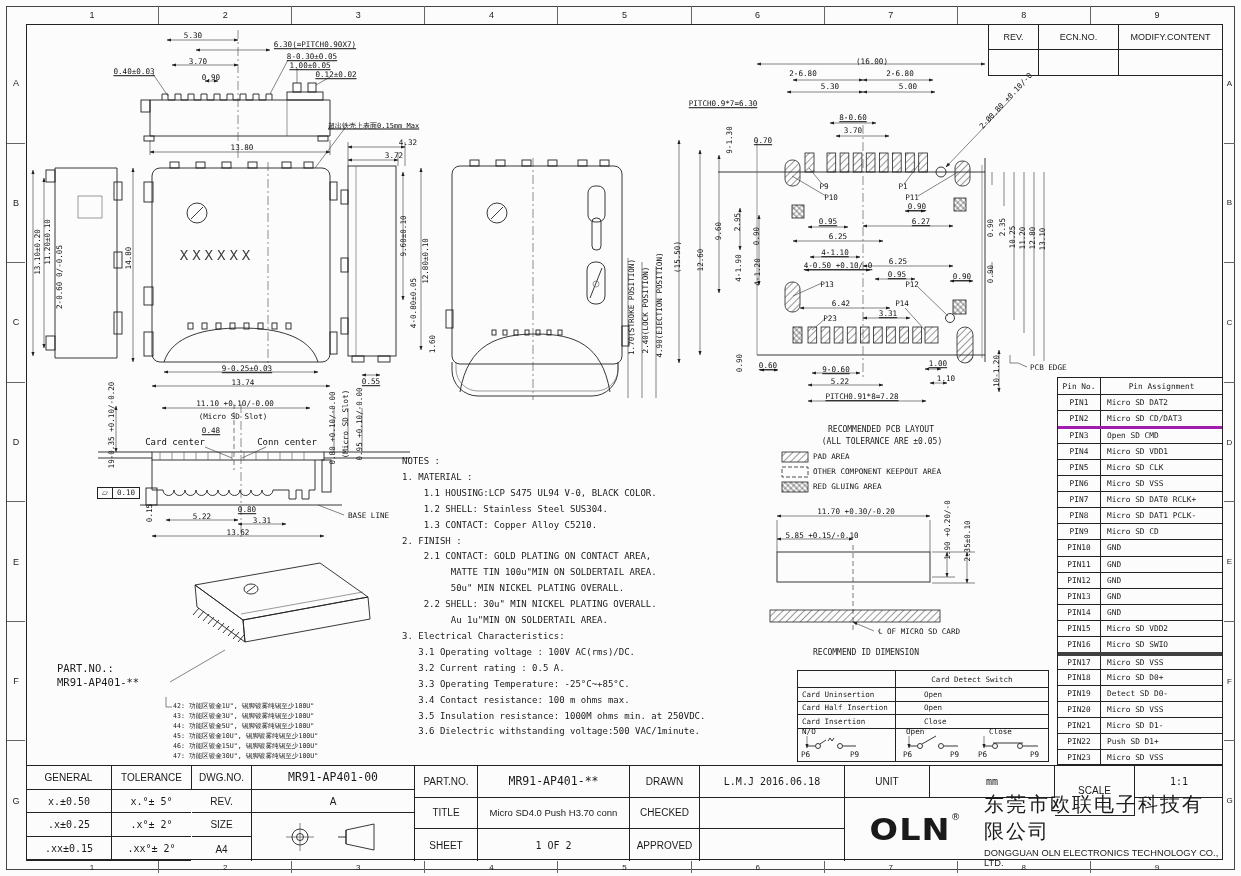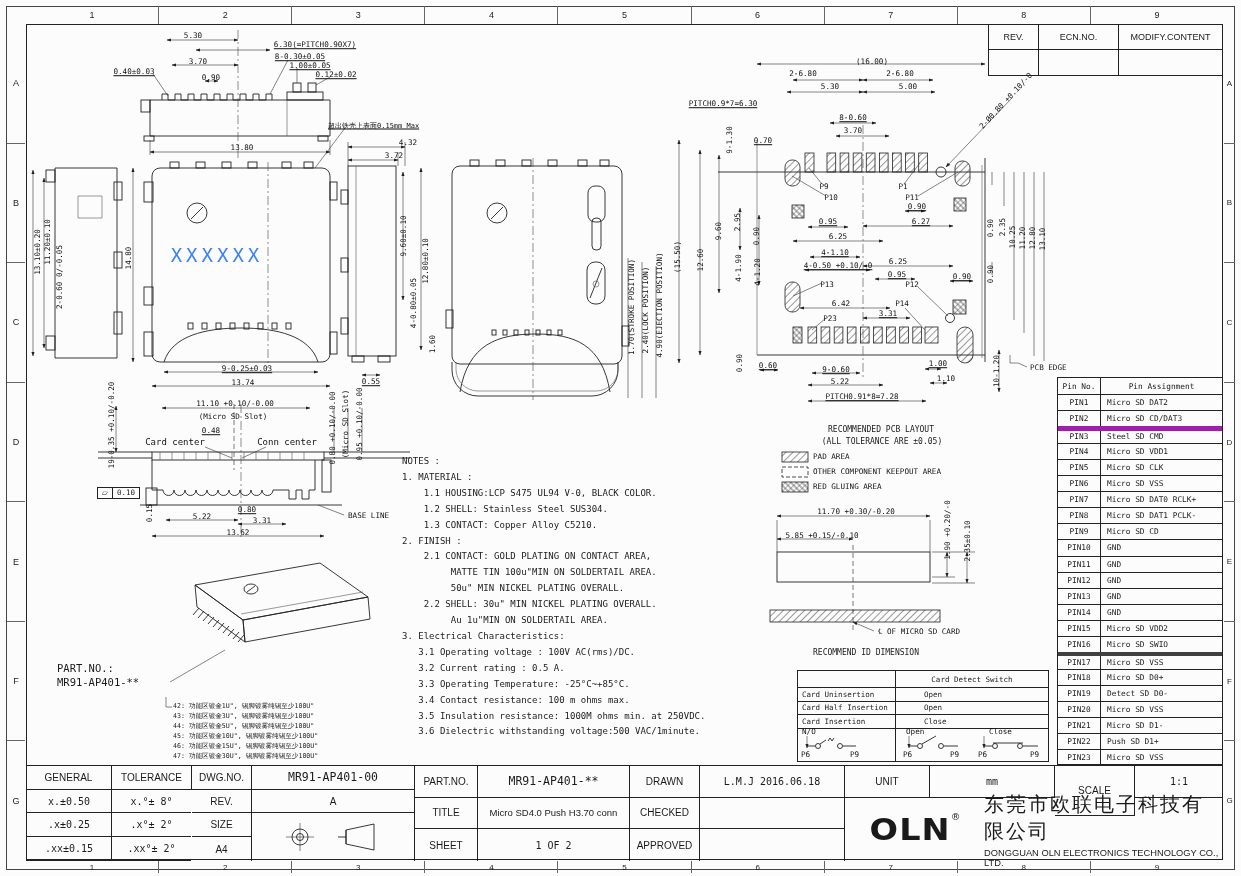--- a/index.html
+++ b/index.html
@@ -18,21 +18,21 @@
 .d{stroke:#333;stroke-width:.6;fill:none}
 .cl{stroke:#444;stroke-width:.6;fill:none;stroke-dasharray:9 3 2 3}
 .dsh{stroke:#444;stroke-width:.7;fill:none;stroke-dasharray:5 3}
 .dim{position:absolute;font-size:7.6px;line-height:1;white-space:nowrap;transform:translate(-50%,-50%);color:#111}
 .rot{transform:translate(-50%,-50%) rotate(-90deg)}
 .diag{transform:translate(-50%,-50%) rotate(-47deg)}
 .l{transform:translate(0,-50%)}
 .ul{text-decoration:underline}
 .f7{font-size:7px}
 .f9{font-size:9px}
-.mark{position:absolute;font-size:19px;letter-spacing:4px;transform:translate(-50%,-50%);color:#3b82f6}
+.mark{position:absolute;font-size:14px;letter-spacing:4px;transform:translate(-50%,-50%);color:#404040}
 .notes{position:absolute;left:402px;top:454px;font-size:9px;line-height:15.9px;white-space:pre}
 .partno{position:absolute;font-size:10.5px;line-height:1.3;white-space:nowrap}
 .opts{position:absolute;left:173px;top:701px;font-size:6.6px;line-height:10px;white-space:nowrap}
 .flatbox{position:absolute;left:97px;top:487px;display:flex;height:12px;border:1px solid #222;font-size:7.5px;line-height:10px}
 .flatbox .c1{width:15px;text-align:center;border-right:1px solid #222;font-family:"DejaVu Sans",sans-serif}
 .flatbox .c2{width:26px;text-align:center}
 .rv{position:absolute;left:988px;top:24px;width:235px;height:52px;display:grid;grid-template-columns:50px 80px 1fr;grid-template-rows:26px 26px;border:1px solid #222;border-top:none;font-size:9px;font-family:"Liberation Sans",sans-serif}
 .rv div{display:flex;align-items:center;justify-content:center;border-right:1px solid #222;border-bottom:1px solid #222}
 .rv div:nth-child(3n){border-right:none}
 .rv div:nth-child(n+4){border-bottom:none}
@@ -484,21 +484,21 @@
         <line class="g" x1="984" y1="746" x2="992" y2="746"></line>
       <circle class="g" cx="995" cy="746" r="2.5"></circle>
         <line class="g" x1="993" y1="743" x2="1023" y2="743"></line>
         <circle class="g" cx="1020" cy="746" r="2.5"></circle>
         <line class="g" x1="1023" y1="746" x2="1038" y2="746"></line>
     </g>
   </svg>
 
   <span class="dim" style="left:193px;top:36px">5.30</span>
   <span class="dim ul" style="left:315px;top:45px">6.30(=PITCH0.90X7)</span>
-  <span class="dim ul" style="left:300px;top:57px">8-0.30±0.05</span>
+  <span class="dim ul" style="left:312px;top:57px">8-0.30±0.05</span>
   <span class="dim" style="left:198px;top:62px">3.70</span>
   <span class="dim ul" style="left:134px;top:72px">0.40±0.03</span>
   <span class="dim ul" style="left:310px;top:66px">1.00±0.05</span>
   <span class="dim ul" style="left:336px;top:75px">0.12±0.02</span>
   <span class="dim" style="left:211px;top:78px">0.90</span>
   <span class="dim" style="left:242px;top:148px">13.80</span>
   <span class="dim l f7 ul" style="left:328px;top:126px">超出铁壳上表面0.15mm Max</span>
 
   <span class="dim rot" style="left:38px;top:252px">13.10±0.20</span>
   <span class="dim rot" style="left:48px;top:242px">11.20±0.10</span>
@@ -640,23 +640,23 @@
       <div class="pt-row" style="border-top:1px solid #222">
         <div class="pt-c1">PIN1</div>
         <div class="pt-c2">Micro SD DAT2</div>
       </div>
 
       <div class="pt-row" style="border-top:1px solid #222">
         <div class="pt-c1">PIN2</div>
         <div class="pt-c2">Micro SD CD/DAT3</div>
       </div>
 
-      <div class="pt-row" style="border-top:5px solid #a21caf">
+      <div class="pt-row" style="border-top:3px solid #a21caf">
         <div class="pt-c1">PIN3</div>
-        <div class="pt-c2">Steel SD CMD</div>
+        <div class="pt-c2">Open SD CMD</div>
       </div>
 
       <div class="pt-row" style="border-top:1px solid #222">
         <div class="pt-c1">PIN4</div>
         <div class="pt-c2">Micro SD VDD1</div>
       </div>
 
       <div class="pt-row" style="border-top:1px solid #222">
         <div class="pt-c1">PIN5</div>
         <div class="pt-c2">Micro SD CLK</div>
@@ -785,21 +785,21 @@
         </div>
         <div class="tol-row">
           <div style="flex:1">.x±0.25</div>
         </div>
         <div class="tol-row">
           <div style="flex:1">.xx±0.15</div>
         </div>
       </div>
     <div style="position:absolute;left:86px;top:23.7px;width:80px;border-left:1px solid #222;margin-left:-1px" class="tolgrid mono">
         <div class="tol-row">
-          <div style="flex:1">x.°± 8°</div>
+          <div style="flex:1">x.°± 5°</div>
         </div>
         <div class="tol-row">
           <div style="flex:1">.x°± 2°</div>
         </div>
         <div class="tol-row">
           <div style="flex:1">.xx°± 2°</div>
         </div>
       </div>
     <div class="cell" style="left:166px;top:0;width:60px;height:23.7px">DWG.NO.</div>
     <div class="cell mono" style="left:226px;top:0;width:163px;height:23.7px;font-size:11.5px">MR91-AP401-00</div>

